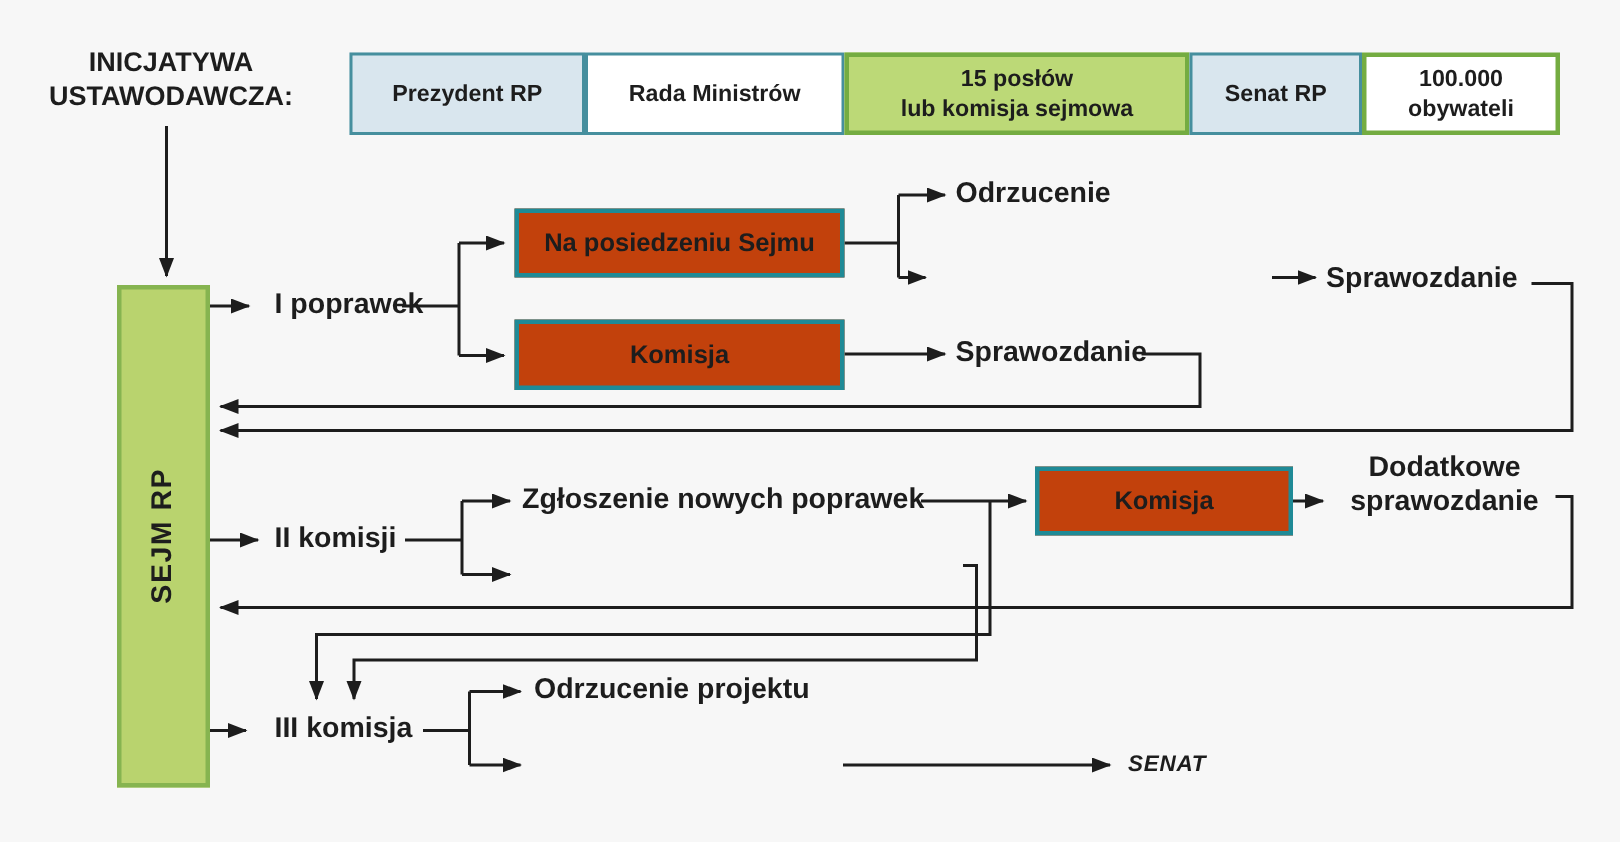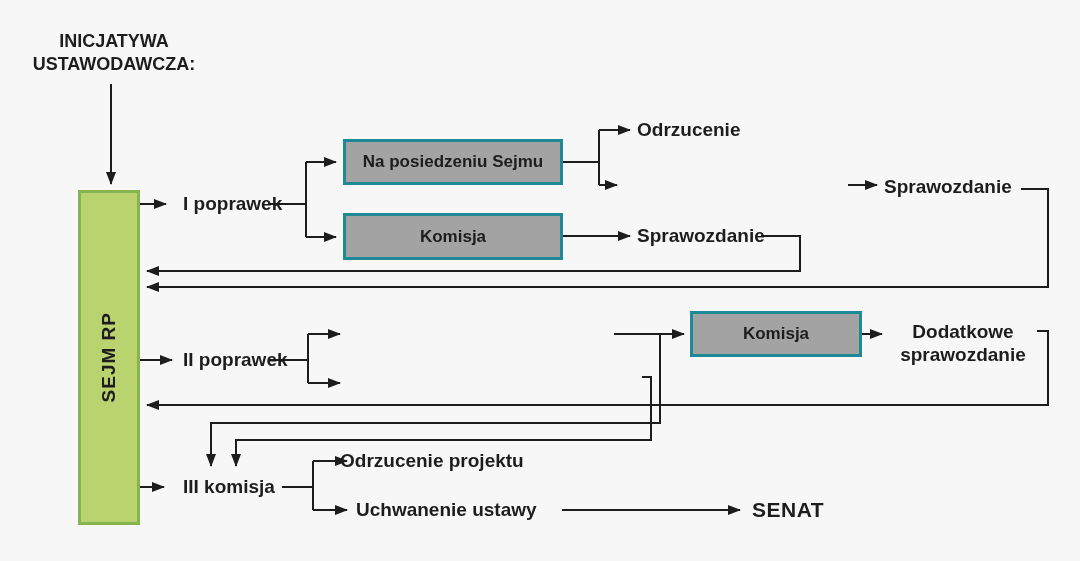--- a/index.html
+++ b/index.html
@@ -7,37 +7,37 @@
     --blue_fill:#d9e6ee; --line:#1d1d1d; --bg:#f7f7f7;
   }
   *{box-sizing:border-box; margin:0; padding:0;}
   body{background:var(--bg); font-family:"Liberation Sans", sans-serif; color:var(--line);}
   #canvas{position:relative; width:1080px; height:561px; background:var(--bg); overflow:hidden;}
   svg.wires{position:absolute; left:0; top:0;}
   .ln{stroke:var(--line); stroke-width:2; fill:none;}
   .ah-fill{fill:var(--line);}
   .lbl{position:absolute; transform:translateY(-50%); font-size:19px; font-weight:700; white-space:nowrap; line-height:1.2;}
   .pre{white-space:pre-line;}
-  .flowbox{position:absolute; background:#a3a3a3; border:3px solid var(--teal);
+  .flowbox{position:absolute; background:#c2410c; border:3px solid var(--teal);
     display:flex; align-items:center; justify-content:center;
     font-size:17px; font-weight:700; text-align:center;}
   .topbar{position:absolute; left:233px; top:35px; width:807px; height:55px; display:flex;}
   .cell{height:55px; display:flex; align-items:center; justify-content:center;
     font-size:15.5px; font-weight:700; text-align:center; line-height:1.25;}
   .cell.blue{background:var(--blue_fill); border:2px solid #468f9e;}
   .cell.white-teal{background:#fff; border:2px solid #468f9e;}
   .cell.green{background:var(--green_fill); border:3px solid var(--green_border);}
   .cell.white-green{background:#fff; border:3px solid var(--green_border);}
   .title{position:absolute; left:18px; top:30px; width:192px; text-align:center;
     font-size:18px; font-weight:700; line-height:1.25;}
   .sejm{position:absolute; left:78px; top:190px; width:62px; height:335px;
     background:#b9d36e; border:3px solid #86b450; display:flex; align-items:center; justify-content:center;}
   .sejm span{writing-mode:vertical-rl; transform:rotate(180deg); font-size:19px; font-weight:700; letter-spacing:1px;}
   .center{text-align:center;}
-  .senat{font-size:21px; letter-spacing:0.5px;}
+  .senat{font-size:15px; letter-spacing:0.5px;font-style:italic;}
 </style>
 </head>
 <body>
 
 <div id="canvas">
 
   <svg class="wires" width="1080" height="561" viewBox="0 0 1080 561">
     <defs>
       <marker id="ah" markerUnits="userSpaceOnUse" markerWidth="14" markerHeight="12" refX="12" refY="5" orient="auto">
         <path class="ah-fill" d="M0,0 L13,5 L0,10 Z"></path>
@@ -87,35 +87,44 @@
       <path class="ln" d="M313,461 H347" marker-end="url(#ah)"></path>
       <path class="ln" d="M313,510 H347" marker-end="url(#ah)"></path>
 
       <path class="ln" d="M562,510 H740" marker-end="url(#ah)"></path>
     </g>
   </svg>
 
   <div class="title pre">INICJATYWA
 USTAWODAWCZA:</div>
 
+  <div class="topbar">
+    <div class="cell blue pre" style="width:157px">Prezydent RP</div>
+    <div class="cell white-teal pre" style="width:173px">Rada Ministrów</div>
+    <div class="cell green pre" style="width:230px">15 posłów
+lub komisja sejmowa</div>
+    <div class="cell blue pre" style="width:115px">Senat RP</div>
+    <div class="cell white-green pre" style="width:132px">100.000
+obywateli</div>
+  </div>
 
   <div class="sejm">
     <span>SEJM RP</span>
   </div>
 
   <div class="lbl" style="left:183px; top:204px">I poprawek</div>
   <div class="flowbox" style="left:343px; top:139px; width:220px; height:46px">Na posiedzeniu Sejmu</div>
   <div class="flowbox" style="left:343px; top:213px; width:220px; height:47px">Komisja</div>
   <div class="lbl" style="left:637px; top:130px">Odrzucenie</div>
   <div class="lbl" style="left:884px; top:187px">Sprawozdanie</div>
   <div class="lbl" style="left:637px; top:236px">Sprawozdanie</div>
 
-  <div class="lbl" style="left:183px; top:360px">II poprawek</div>
+  <div class="lbl" style="left:183px; top:360px">II komisji</div>
+  <div class="lbl" style="left:348px; top:334px">Zgłoszenie nowych poprawek</div>
   <div class="flowbox" style="left:690px; top:311px; width:172px; height:46px">Komisja</div>
-  <div class="lbl pre center" style="left:888px; top:344px; width:150px">Dodatkowe
+  <div class="lbl pre center" style="left:888px; top:324px; width:150px">Dodatkowe
 sprawozdanie</div>
 
   <div class="lbl" style="left:183px; top:487px">III komisja</div>
-  <div class="lbl" style="left:340px; top:461px">Odrzucenie projektu</div>
-  <div class="lbl" style="left:356px; top:510px">Uchwanenie ustawy</div>
+  <div class="lbl" style="left:356px; top:461px">Odrzucenie projektu</div>
   <div class="lbl senat" style="left:752px; top:510px">SENAT</div>
 
 </div>
 
 </body></html>

